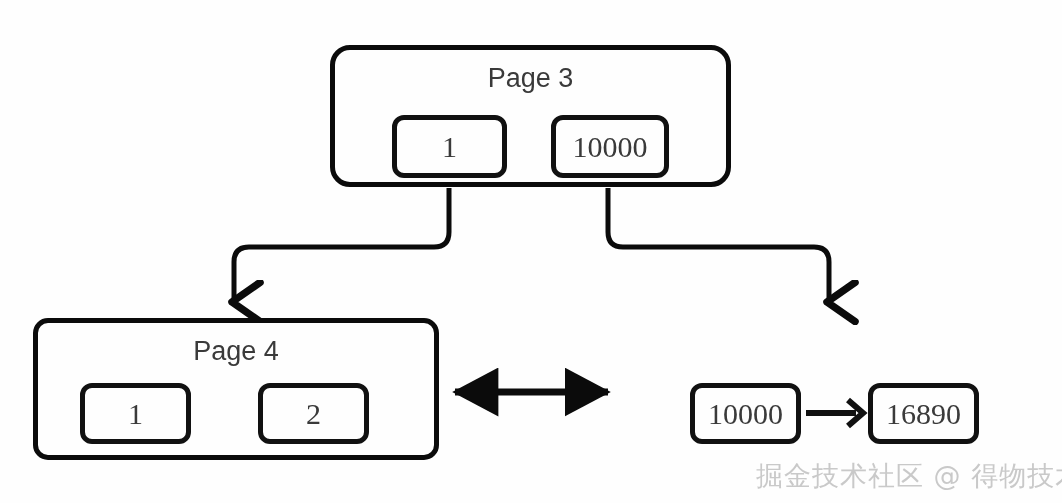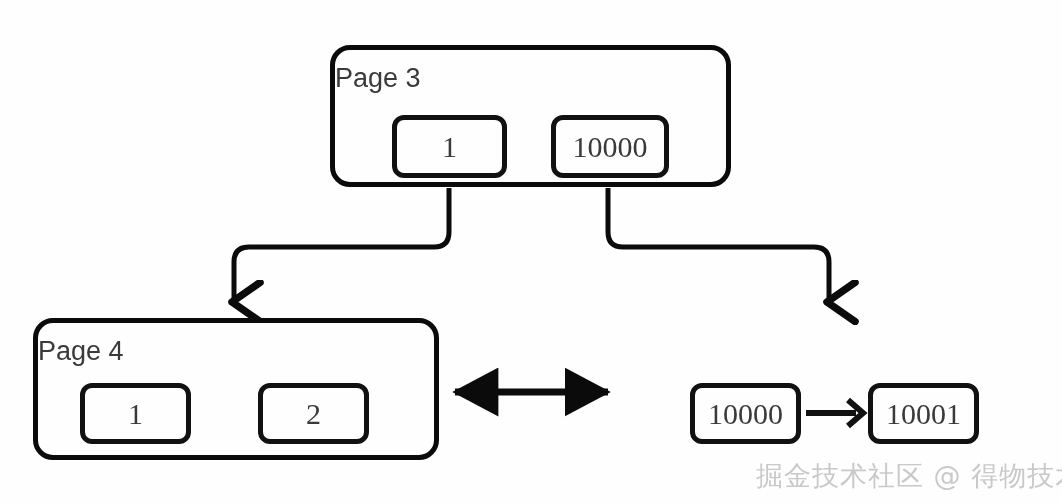--- a/index.html
+++ b/index.html
@@ -19,21 +19,21 @@
     position: absolute;
     box-sizing: border-box;
     border: 5px solid #0b0b0b;
     border-radius: 20px;
     background: #fefefe;
   }
   .page-title {
     position: absolute;
     left: 0;
     right: 0;
-    text-align: left;
+    text-align: center;
     color: #3a3a3a;
     font-family: "Liberation Sans", sans-serif;
     font-weight: 400;
     white-space: nowrap;
   }
   .cell {
     position: absolute;
     box-sizing: border-box;
     border: 5px solid #111111;
     border-radius: 12px;
@@ -94,24 +94,24 @@
     <line x1="514" y1="146" x2="538" y2="146" stroke="#111111" stroke-width="5" stroke-linecap="butt"></line>
     <path d="M 531 135 L 543 146 L 531 157" fill="none" stroke="#111111" stroke-width="5" stroke-linecap="butt" stroke-linejoin="miter"></path>
   </svg>
 
   <div class="page-box" style="left:330px; top:45px; width:401px; height:142px;">
     <div class="page-title" style="top:13px; font-size:27px;">Page 3</div>
   </div>
   <div class="cell" style="left:392px; top:115px; width:115px; height:63px; font-size:30px;">1</div>
   <div class="cell" style="left:551px; top:115px; width:118px; height:63px; font-size:30px;">10000</div>
 
-  <div class="page-box" style="left:33px; top:318px; width:406px; height:142px;">
+  <div class="page-box" style="left:33px; top:318px; width:406px; height:142px;border-radius:15px;">
     <div class="page-title" style="top:13px; font-size:27px;">Page 4</div>
   </div>
   <div class="cell" style="left:80px; top:383px; width:111px; height:61px; font-size:30px;">1</div>
   <div class="cell" style="left:258px; top:383px; width:111px; height:61px; font-size:30px;">2</div>
 
   <div class="cell" style="left:690px; top:383px; width:111px; height:61px; font-size:30px;">10000</div>
-  <div class="cell" style="left:868px; top:383px; width:111px; height:61px; font-size:30px;">10001</div>
+  <div class="cell" style="left:868px; top:383px; width:111px; height:61px; font-size:30px;">16890</div>
 
   <div class="watermark" style="left:756px; top:458px; font-size:27px;">掘金技术社区 @ 得物技术</div>
 
 </div>
 
 </body></html>

